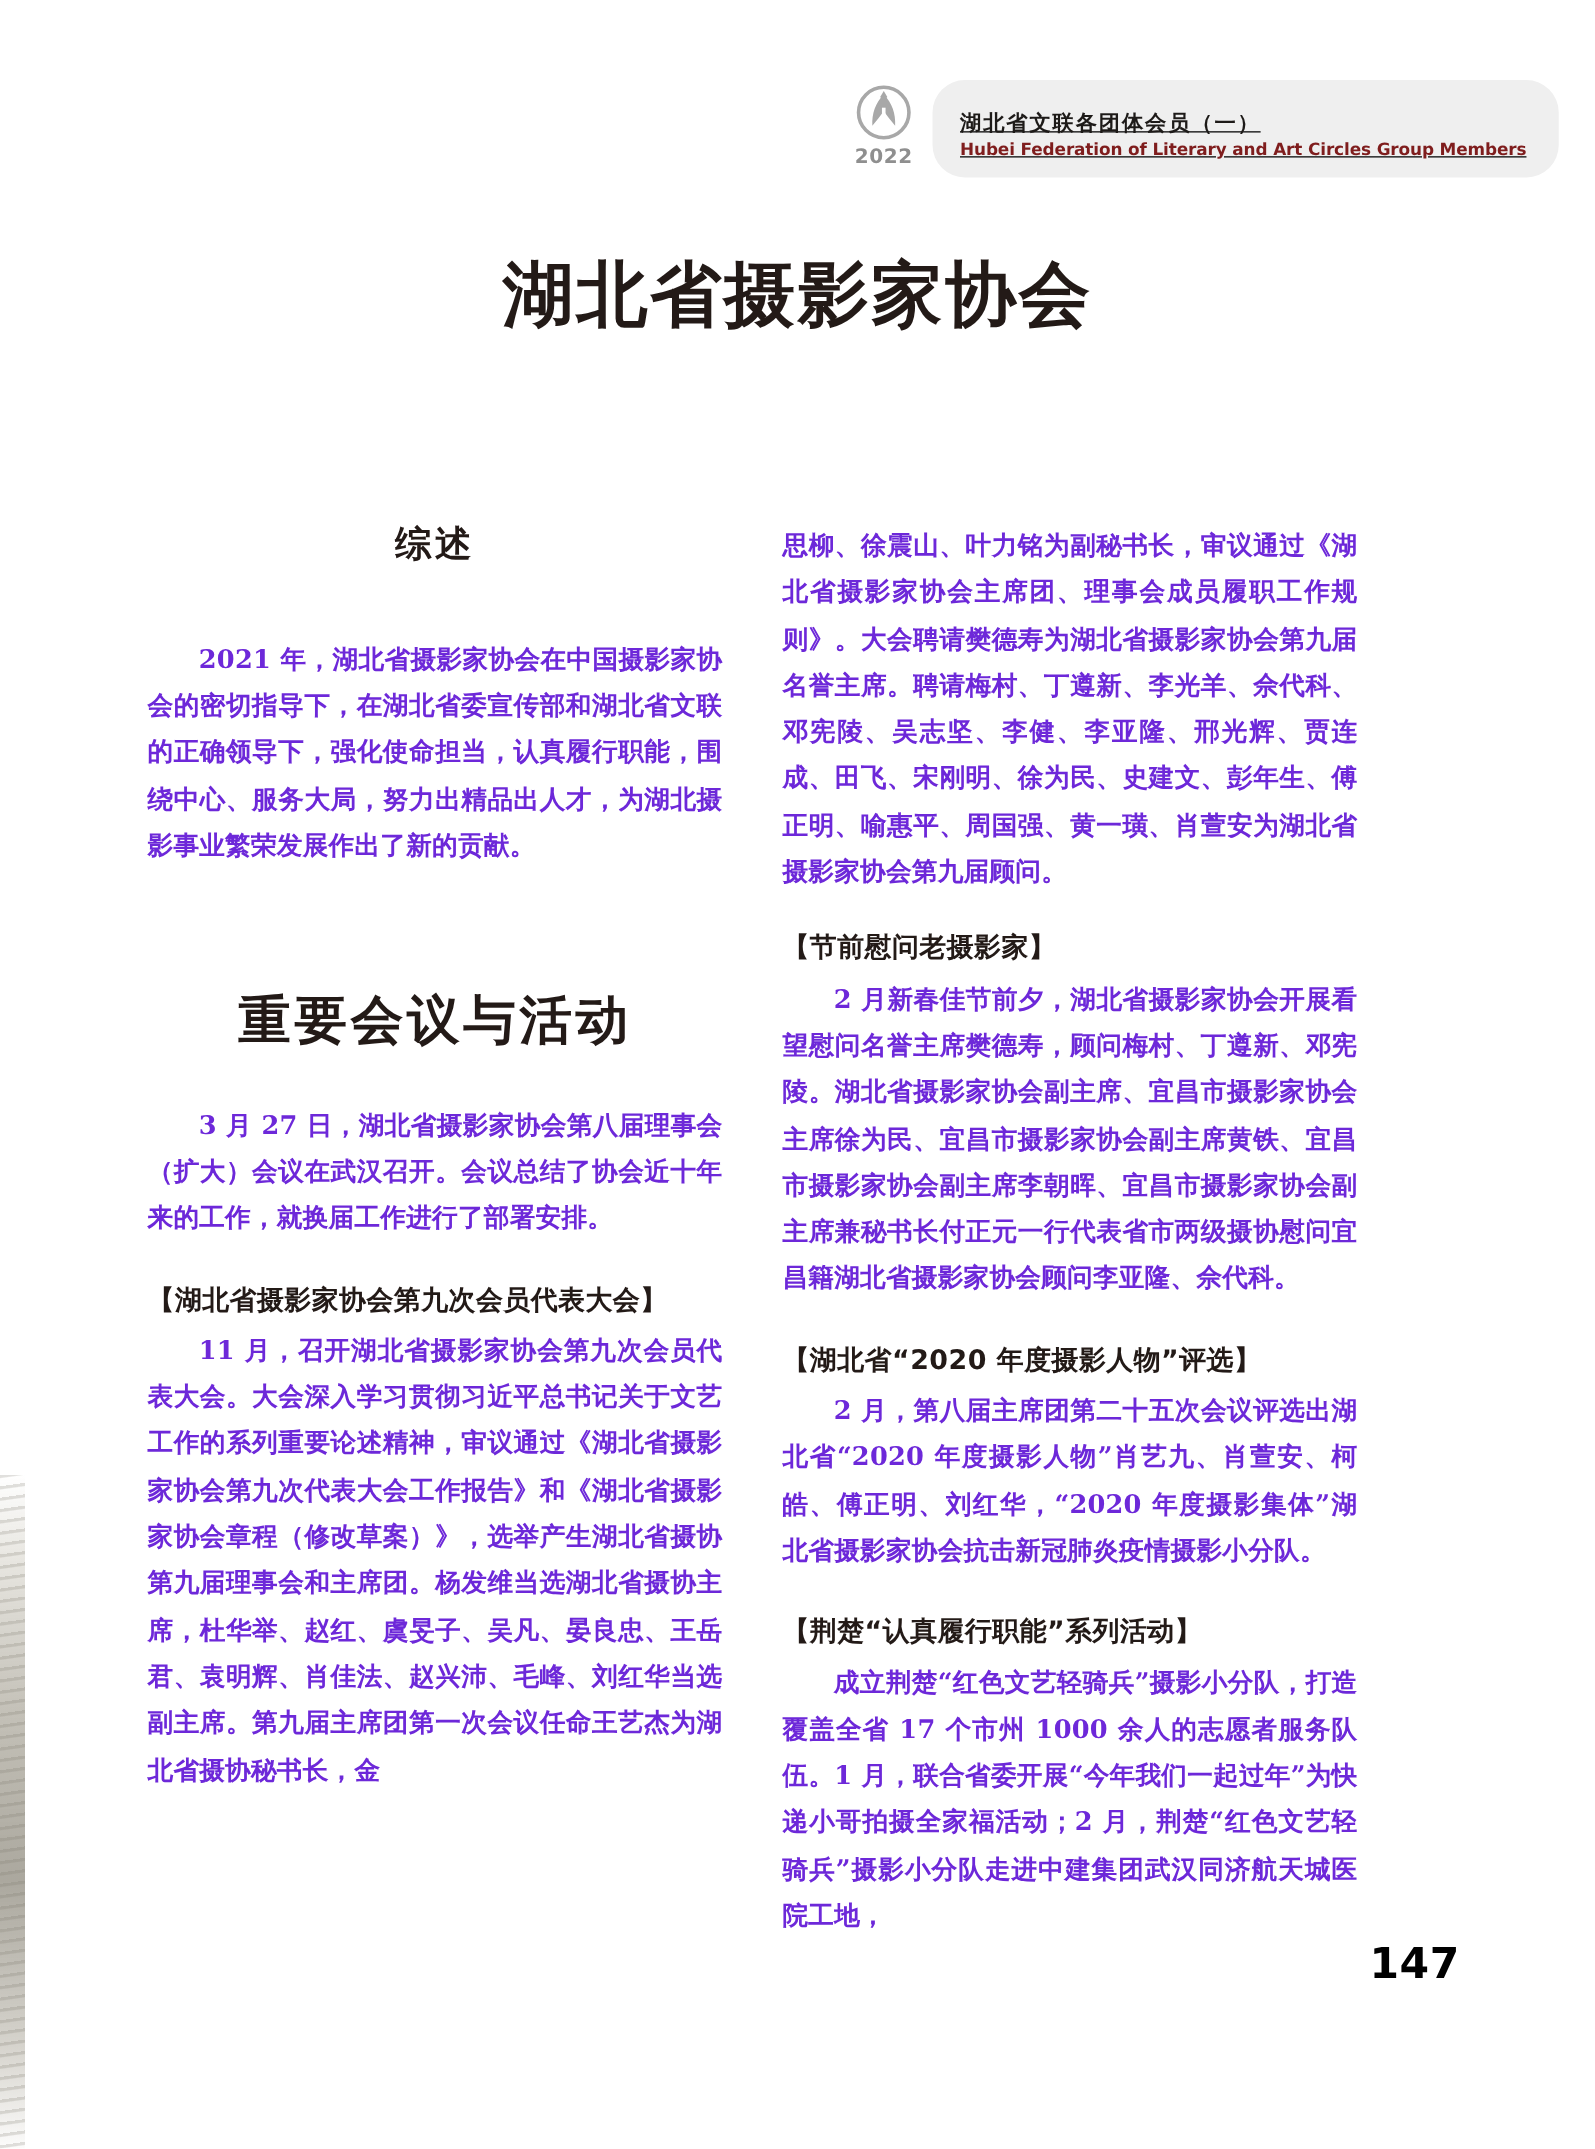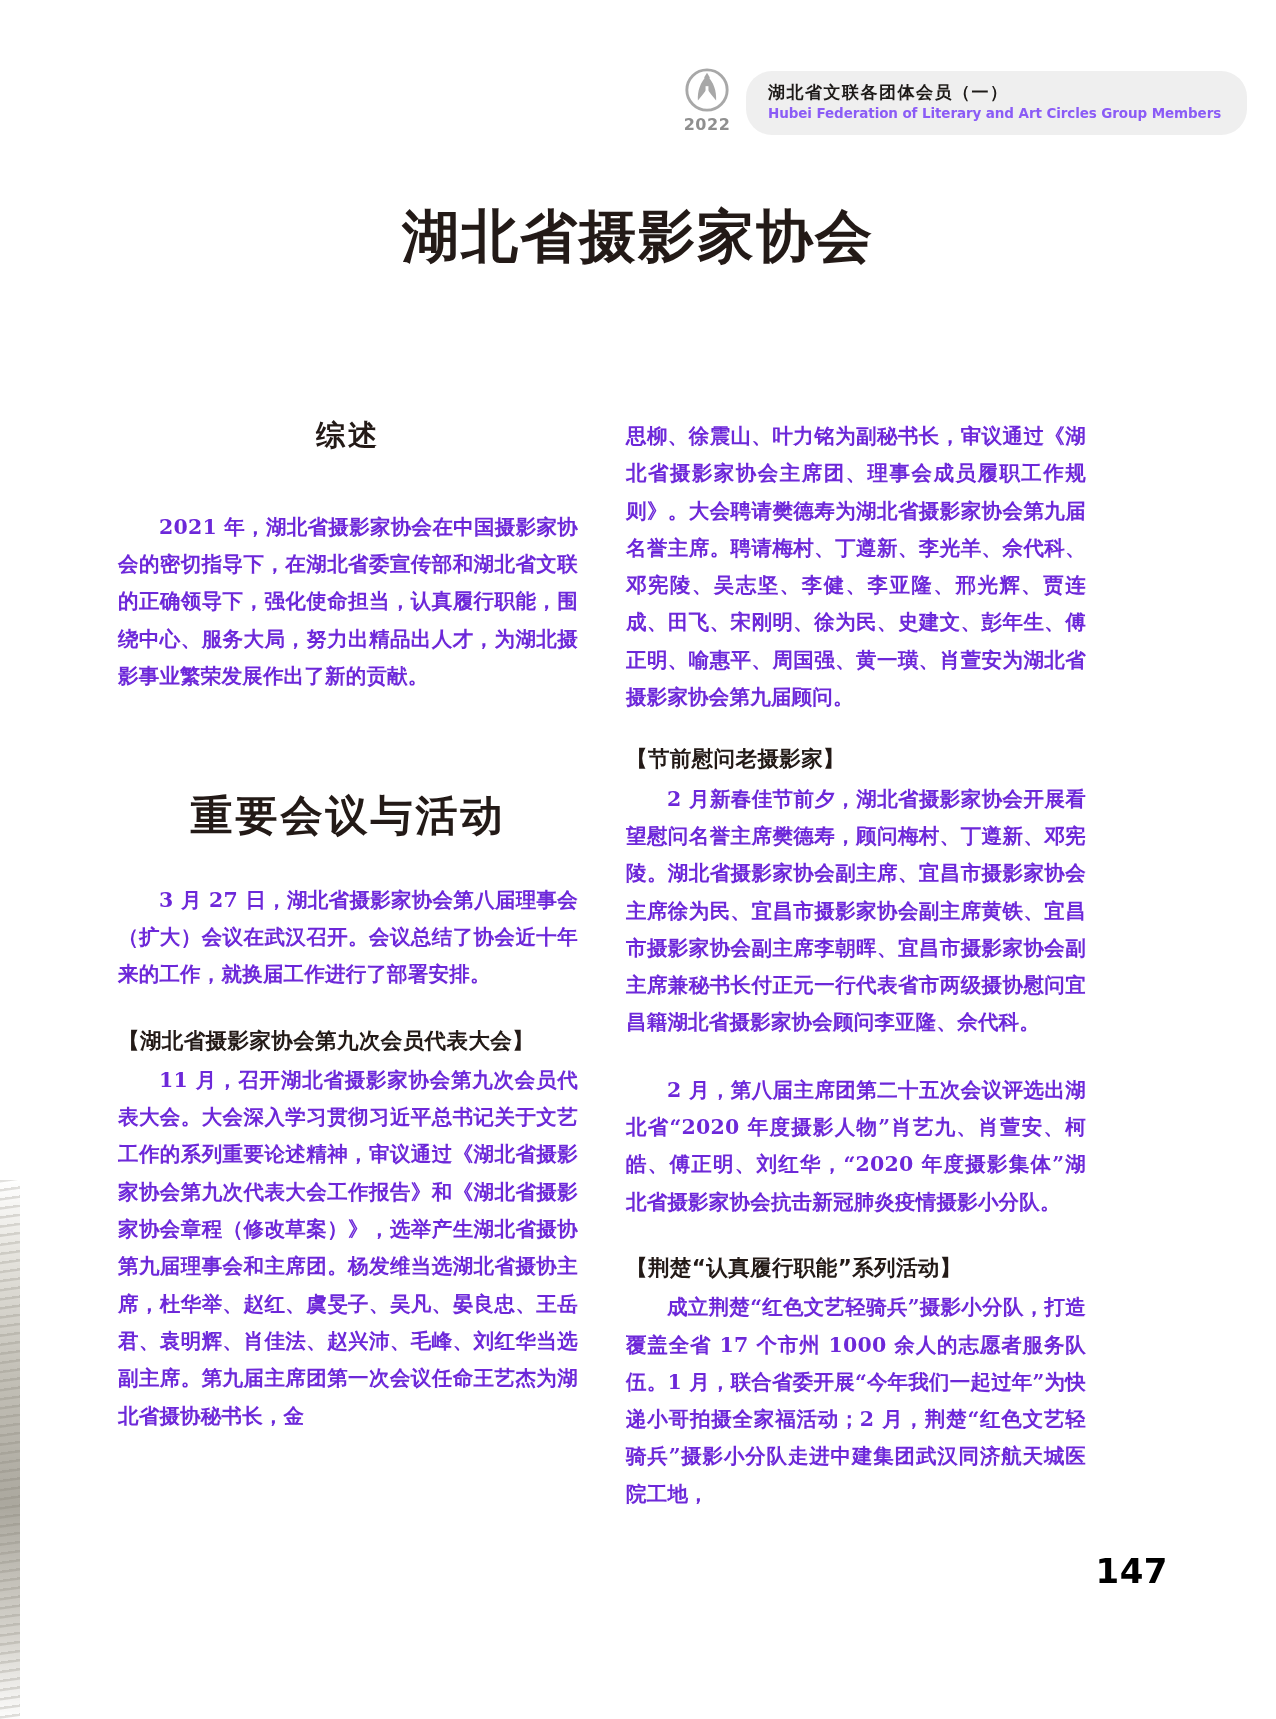--- a/index.html
+++ b/index.html
@@ -76,41 +76,42 @@
     font-size: 16px;
     letter-spacing: 0.5px;
     color: #8f8f8f;
     line-height: 1;
     margin-top: 3px;
   }
   .header-pill {
     margin-left: 8px;
     background: #efefef;
     border-radius: 26px;
-    padding: 7px 26px 9px 22px;
+    padding: 21px 26px 9px 22px;
     min-height: 48px;
     display: flex;
     flex-direction: column;
     justify-content: center;
+    text-decoration: underline;
   }
   .header-cn {
     font-family: "DejaVu Serif", serif;
     font-weight: bold;
     font-size: 17px;
     letter-spacing: 1.5px;
     color: #1d1a18;
     line-height: 1.35;
     white-space: nowrap;
   }
   .header-en {
     font-family: "DejaVu Sans", sans-serif;
     font-weight: bold;
     font-size: 13.5px;
     letter-spacing: -0.1px;
-    color: #8b5cf6;
+    color: #7f1d1d;
     line-height: 1.35;
     white-space: nowrap;
   }
 
   
   .doc-title {
     position: absolute;
     left: 0;
     top: 205px;
     width: 1276px;
@@ -233,20 +234,21 @@
       <h3 class="sub-title">【湖北省摄影家协会第九次会员代表大会】</h3>
       <p class="body">11 月，召开湖北省摄影家协会第九次会员代表大会。大会深入学习贯彻习近平总书记关于文艺工作的系列重要论述精神，审议通过《湖北省摄影家协会第九次代表大会工作报告》和《湖北省摄影家协会章程（修改草案）》，选举产生湖北省摄协第九届理事会和主席团。杨发维当选湖北省摄协主席，杜华举、赵红、虞旻子、吴凡、晏良忠、王岳君、袁明辉、肖佳法、赵兴沛、毛峰、刘红华当选副主席。第九届主席团第一次会议任命王艺杰为湖北省摄协秘书长，金</p>
     </div>
 
     <div class="col">
       <p class="body no-indent">思柳、徐震山、叶力铭为副秘书长，审议通过《湖北省摄影家协会主席团、理事会成员履职工作规则》。大会聘请樊德寿为湖北省摄影家协会第九届名誉主席。聘请梅村、丁遵新、李光羊、佘代科、邓宪陵、吴志坚、李健、李亚隆、邢光辉、贾连成、田飞、宋刚明、徐为民、史建文、彭年生、傅正明、喻惠平、周国强、黄一璜、肖萱安为湖北省摄影家协会第九届顾问。</p>
 
       <h3 class="sub-title">【节前慰问老摄影家】</h3>
       <p class="body tight">2 月新春佳节前夕，湖北省摄影家协会开展看望慰问名誉主席樊德寿，顾问梅村、丁遵新、邓宪陵。湖北省摄影家协会副主席、宜昌市摄影家协会主席徐为民、宜昌市摄影家协会副主席黄铁、宜昌市摄影家协会副主席李朝晖、宜昌市摄影家协会副主席兼秘书长付正元一行代表省市两级摄协慰问宜昌籍湖北省摄影家协会顾问李亚隆、佘代科。</p>
 
+      <h3 class="sub-title">【湖北省“2020 年度摄影人物”评选】</h3>
       <p class="body tight">2 月，第八届主席团第二十五次会议评选出湖北省“2020 年度摄影人物”肖艺九、肖萱安、柯皓、傅正明、刘红华，“2020 年度摄影集体”湖北省摄影家协会抗击新冠肺炎疫情摄影小分队。</p>
 
       <h3 class="sub-title">【荆楚“认真履行职能”系列活动】</h3>
       <p class="body">成立荆楚“红色文艺轻骑兵”摄影小分队，打造覆盖全省 17 个市州 1000 余人的志愿者服务队伍。1 月，联合省委开展“今年我们一起过年”为快递小哥拍摄全家福活动；2 月，荆楚“红色文艺轻骑兵”摄影小分队走进中建集团武汉同济航天城医院工地，</p>
     </div>
 
   </div>
 
   <div class="page-number">147</div>
 

